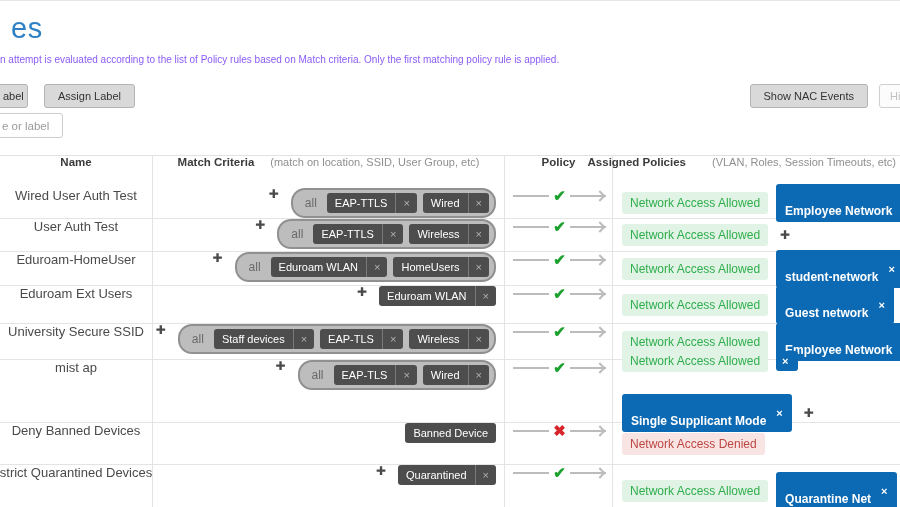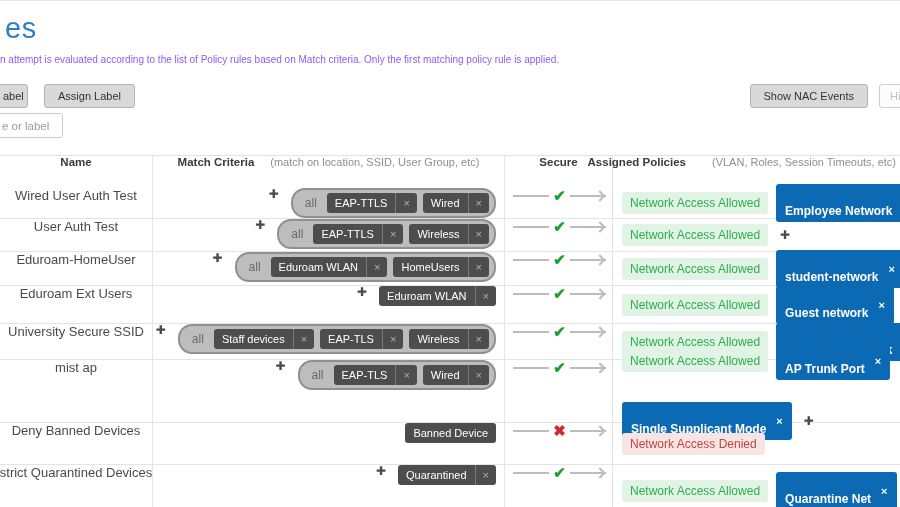--- a/index.html
+++ b/index.html
@@ -1,21 +1,21 @@
 <!DOCTYPE html>
 <html style="--title: #2d80c4; --blue: #0c69b3; --sg: #2fae4d; --sgbg: #e0f3e5; --dr: #bb4742; --drbg: #f9e4e4; --ok: #1ca12f; --no: #d6252b; --arrow: #bcbcbc; --tagbg: #4d4d4d; --groupbg: #bdbdbd; --groupbd: #909090;"><head>
 <meta charset="utf-8">
 <style>
   * { box-sizing: border-box; margin: 0; padding: 0; }
   html,body { width:900px; height:507px; overflow:hidden; background:#fff;
     font-family:"Liberation Sans", sans-serif; }
   .page { position:relative; width:900px; height:507px; border-top:1px solid #e6e6e6; }
 
   
-  .title { position:absolute; left:5px; top:12px; font-size:29px; line-height:30px;
+  .title { position:absolute; left:11px; top:12px; font-size:29px; line-height:30px;
     color:var(--title,#2d80c4); letter-spacing:.5px; }
   .desc { position:absolute; left:0; top:53px; font-size:10px; color:#8b5cf6; white-space:nowrap; }
   .btn { position:absolute; height:24px; background:#d9d9d9; border:1px solid #b3b3b3;
     border-radius:3px; font-size:11px; color:#333; padding:0 13px; top:83px;
     font-family:inherit; white-space:nowrap; }
   .btn-cut { left:-32px; padding:0 3px 0 34px; }
   .btn-assign { left:44px; }
   .btn-nac { right:32px; }
   .btn-hit { left:879px; width:90px; background:#fcfcfc; border-color:#cfcfcf;
     color:#c2c2c2; text-align:left; padding:0 10px; }
@@ -93,21 +93,21 @@
   <div class="table">
     <div class="thead">
       <div class="cell c-name th">
         <b>Name</b>
       </div>
       <div class="cell c-match th">
         <b>Match Criteria</b>
         <span class="hint">(match on location, SSID, User Group, etc)</span>
       </div>
       <div class="cell c-policy th">
-        <b>Secure</b>
+        <b>Policy</b>
       </div>
       <div class="cell c-assigned th">
         <b>Assigned Policies</b>
         <span class="hint">(VLAN, Roles, Session Timeouts, etc)</span>
       </div>
     </div>
     <div id="rows">
         <div class="row">
           <div class="cell c-name">
             <span class="nm">Wired User Auth Test</span>
@@ -305,21 +305,20 @@
               <span class="seg"></span>
               <span class="mark ok">✔</span>
               <span class="seg"></span>
               <span class="head"></span>
             </span>
           </div>
           <div class="cell c-assigned">
             <div class="aline">
               <span class="status">Network Access Allowed</span>
               <span class="ppill">
-                <span class="plbl">AP Trunk Port</span>
                 <span class="px">×</span>
               </span>
             </div>
             <div class="aline">
               <span class="ppill">
                 <span class="plbl">Single Supplicant Mode</span>
                 <span class="px">×</span>
               </span>
               <span class="plus">✚</span>
             </div>

